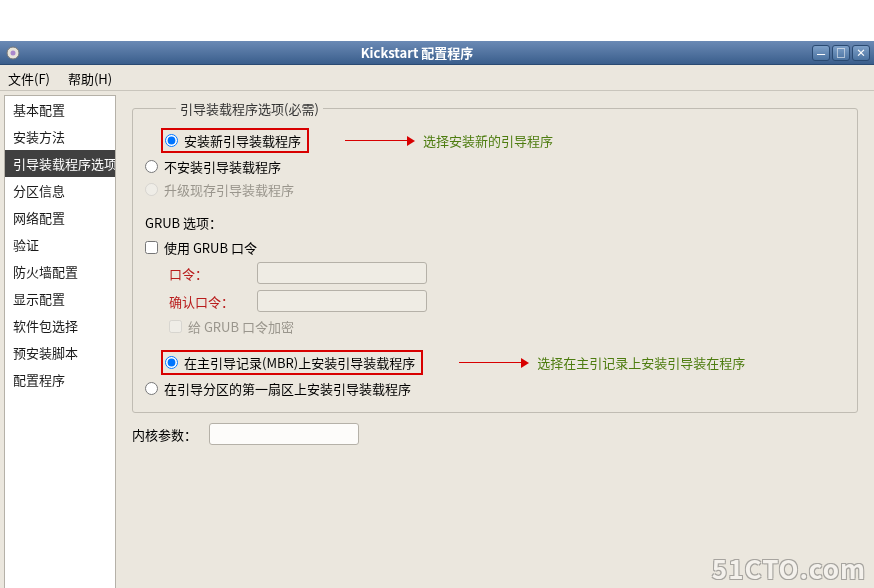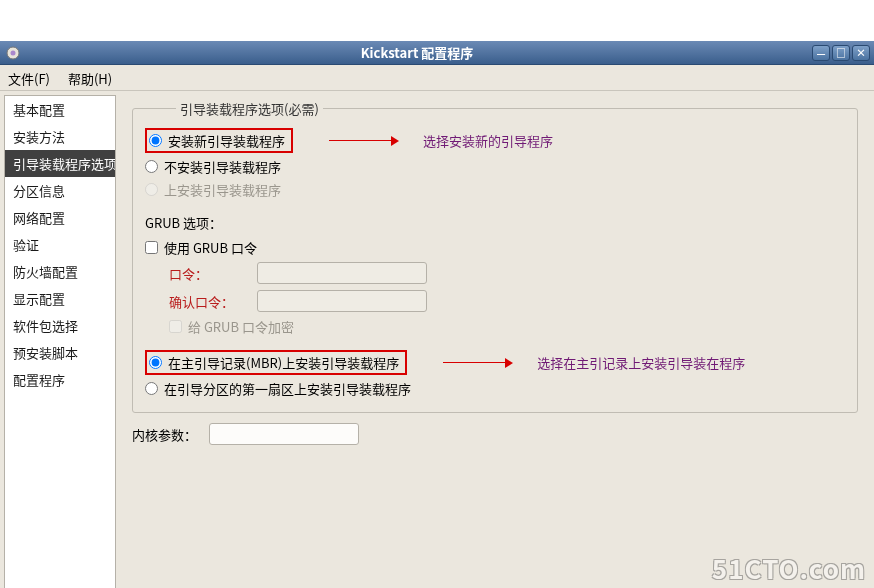--- a/index.html
+++ b/index.html
@@ -88,24 +88,24 @@
     display:flex; align-items:center;
     padding: 2px 0;
     gap:6px;
   }
   .radio-row input[type=radio],
   .check-row input[type=checkbox] {
     margin:0;
   }
   .radio-row.disabled, .check-row.disabled { color:#9a968d; }
   .radio-row.disabled input, .check-row.disabled input { opacity:0.6; }
-  .redbox { border:2px solid #d80000; padding:1px 6px 1px 2px; display:inline-flex; align-items:center; gap:6px;}
+  .redbox { border:2px solid #d80000; padding:1px 6px 1px 2px; display:inline-flex; align-items:center; gap:6px;margin-left:16px;}
   .annot {
-    color:#701a75;
-    display:inline-flex; align-items:center; gap:24px;
+    color:#4d7c0f;
+    display:inline-flex; align-items:center; gap:8px;
     margin-left: 30px;
   }
   .arrow {
     width:70px; height:10px; position:relative;
   }
   .arrow::before{
     content:""; position:absolute; top:4px; left:0; right:8px;
     border-top:1.5px solid #d80000;
   }
   .arrow::after{
@@ -192,21 +192,21 @@
           <span class="arrow"></span>
           <span>选择安装新的引导程序</span>
         </span>
       </div>
       <div class="radio-row">
         <input type="radio" name="inst" style="">
         <span>不安装引导装载程序</span>
       </div>
       <div class="radio-row disabled">
         <input type="radio" name="inst" disabled="" style="">
-        <span>上安装引导装载程序</span>
+        <span>升级现存引导装载程序</span>
       </div>
 
       <div class="section-head">GRUB 选项：</div>
       <div class="check-row">
         <input type="checkbox" style="">
         <span>使用 GRUB 口令</span>
       </div>
       <div class="sub">
         <div class="formrow">
           <label>口令：</label>

